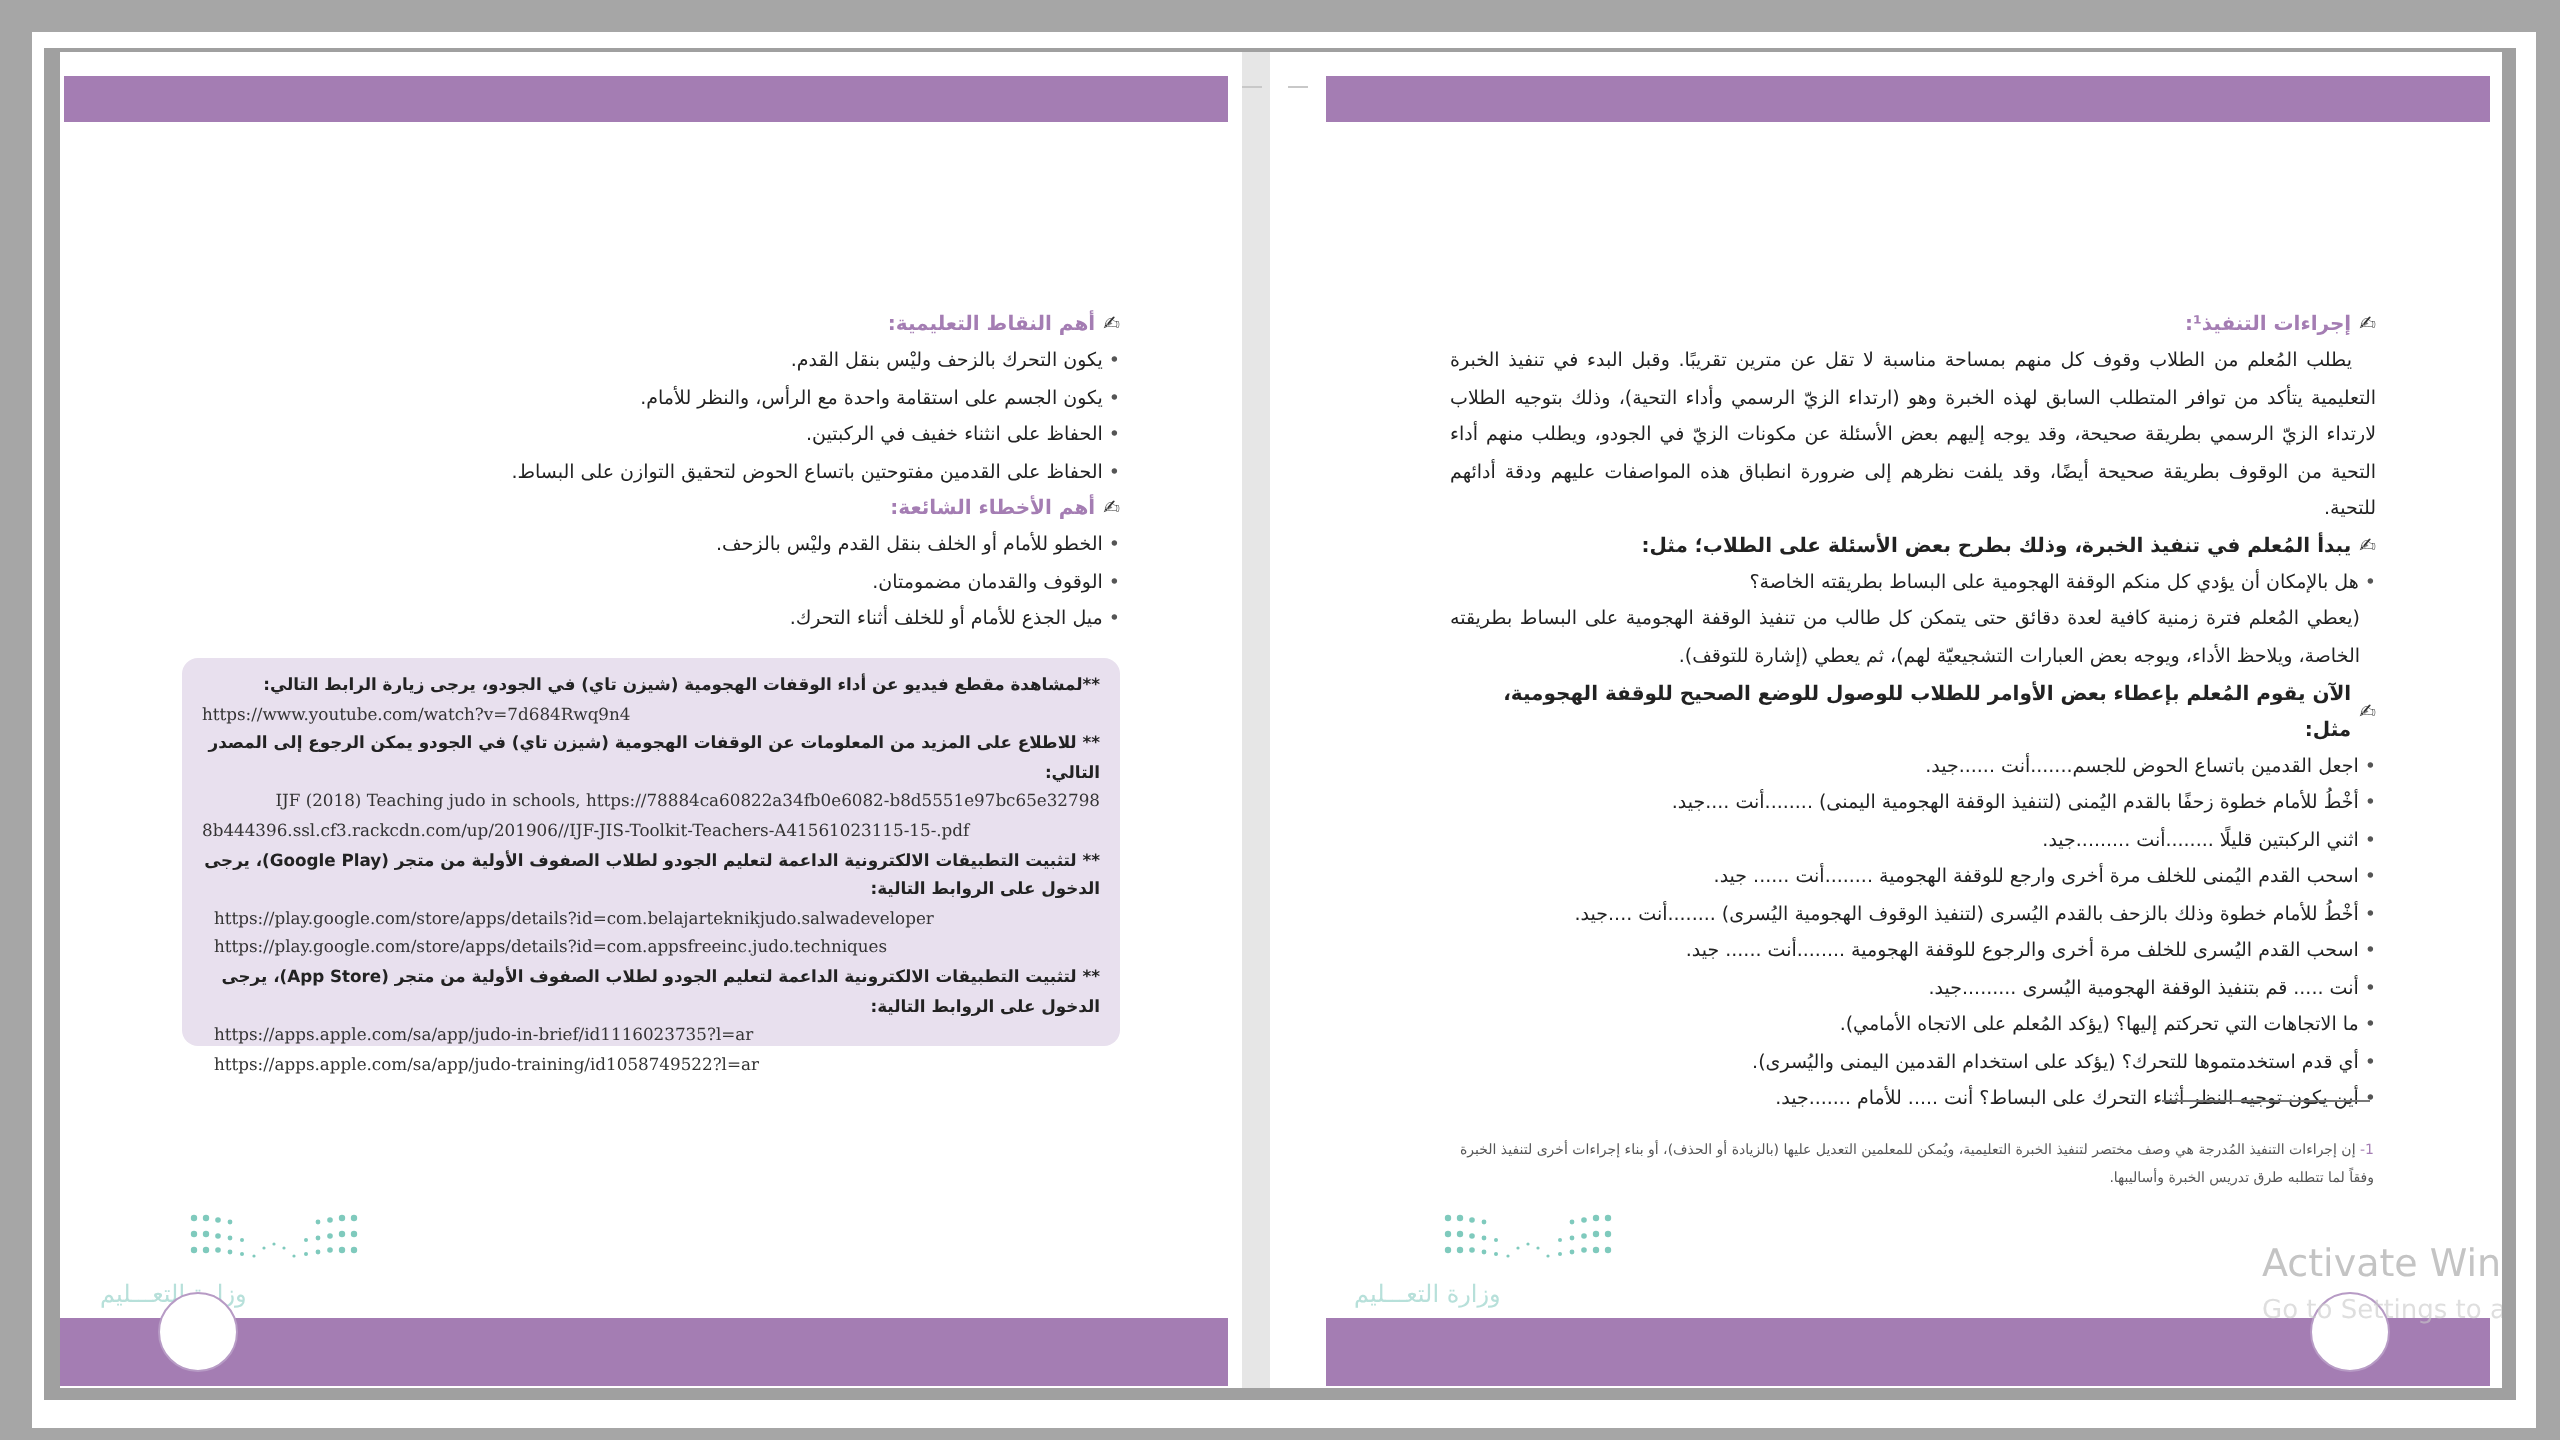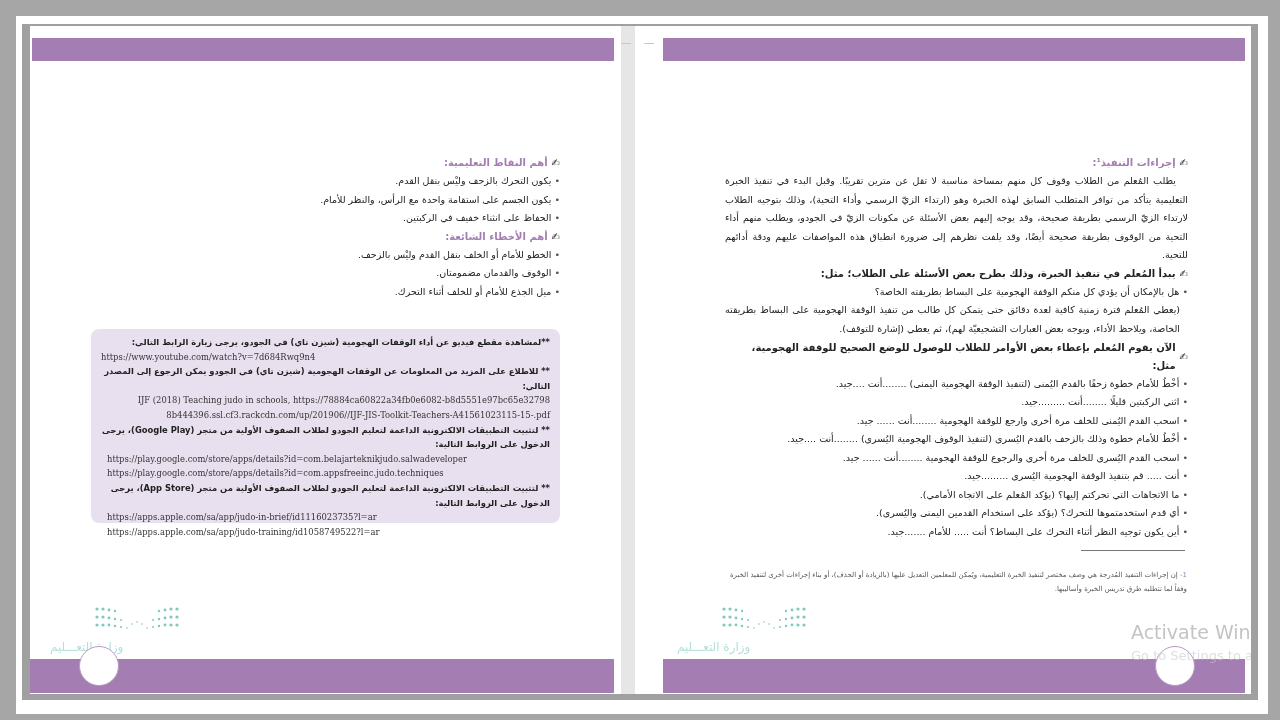--- a/index.html
+++ b/index.html
@@ -118,36 +118,37 @@
   <div class="header-bar"></div>
 
   <div class="content" style="left:60px; top:128px; width:470px;">
     <div class="heading">
       <span class="pen-icon">✍</span>
       <span>أهم النقاط التعليمية:</span>
     </div>
     <div class="bullet-item">يكون التحرك بالزحف وليْس بنقل القدم.</div>
     <div class="bullet-item">يكون الجسم على استقامة واحدة مع الرأس، والنظر للأمام.</div>
     <div class="bullet-item">الحفاظ على انثناء خفيف في الركبتين.</div>
+    <div class="bullet-item">الحفاظ على القدمين مفتوحتين باتساع الحوض لتحقيق التوازن على البساط.</div>
 
     <div class="heading">
       <span class="pen-icon">✍</span>
       <span>أهم الأخطاء الشائعة:</span>
     </div>
     <div class="bullet-item">الخطو للأمام أو الخلف بنقل القدم وليْس بالزحف.</div>
     <div class="bullet-item">الوقوف والقدمان مضمومتان.</div>
     <div class="bullet-item">ميل الجذع للأمام أو للخلف أثناء التحرك.</div>
   </div>
 
   <div class="note-box">
     <div class="note-line">**لمشاهدة مقطع فيديو عن أداء الوقفات الهجومية (شيزن تاي) في الجودو، يرجى زيارة الرابط التالي:</div>
     <div class="note-url">https://www.youtube.com/watch?v=7d684Rwq9n4</div>
     <div class="note-line">** للاطلاع على المزيد من المعلومات عن الوقفات الهجومية (شيزن تاي) في الجودو يمكن الرجوع إلى المصدر التالي:</div>
     <div class="note-url" style="text-align:right;">IJF (2018) Teaching judo in schools, https://78884ca60822a34fb0e6082-b8d5551e97bc65e32798</div>
-    <div class="note-url" style="padding-left:0;text-align:right;">8b444396.ssl.cf3.rackcdn.com/up/201906//IJF-JIS-Toolkit-Teachers-A41561023115-15-.pdf</div>
+    <div class="note-url" style="padding-left:0;">8b444396.ssl.cf3.rackcdn.com/up/201906//IJF-JIS-Toolkit-Teachers-A41561023115-15-.pdf</div>
     <div class="note-line">** لتثبيت التطبيقات الالكترونية الداعمة لتعليم الجودو لطلاب الصفوف الأولية من متجر (Google Play)، يرجى الدخول على الروابط التالية:</div>
     <div class="note-url indent">https://play.google.com/store/apps/details?id=com.belajarteknikjudo.salwadeveloper</div>
     <div class="note-url indent">https://play.google.com/store/apps/details?id=com.appsfreeinc.judo.techniques</div>
     <div class="note-line">** لتثبيت التطبيقات الالكترونية الداعمة لتعليم الجودو لطلاب الصفوف الأولية من متجر (App Store)، يرجى الدخول على الروابط التالية:</div>
     <div class="note-url indent">https://apps.apple.com/sa/app/judo-in-brief/id1116023735?l=ar</div>
     <div class="note-url indent">https://apps.apple.com/sa/app/judo-training/id1058749522?l=ar</div>
   </div>
 
   <div class="logo">
     <svg class="logo-dots" viewBox="0 0 86 26">
@@ -210,20 +211,21 @@
       <span class="pen-icon">✍</span>
       <span>يبدأ المُعلم في تنفيذ الخبرة، وذلك بطرح بعض الأسئلة على الطلاب؛ مثل:</span>
     </div>
     <div class="bullet-item">هل بالإمكان أن يؤدي كل منكم الوقفة الهجومية على البساط بطريقته الخاصة؟</div>
     <div class="para" style="padding-right:8px;">(يعطي المُعلم فترة زمنية كافية لعدة دقائق حتى يتمكن كل طالب من تنفيذ الوقفة الهجومية على البساط بطريقته الخاصة، ويلاحظ الأداء، ويوجه بعض العبارات التشجيعيّة لهم)، ثم يعطي (إشارة للتوقف).</div>
 
     <div class="heading dark">
       <span class="pen-icon">✍</span>
       <span>الآن يقوم المُعلم بإعطاء بعض الأوامر للطلاب للوصول للوضع الصحيح للوقفة الهجومية، مثل:</span>
     </div>
+    <div class="bullet-item">اجعل القدمين باتساع الحوض للجسم.......أنت ......جيد.</div>
     <div class="bullet-item">أخْطُ للأمام خطوة زحفًا بالقدم اليُمنى (لتنفيذ الوقفة الهجومية اليمنى) ........أنت ....جيد.</div>
     <div class="bullet-item">اثني الركبتين قليلًا ........أنت .........جيد.</div>
     <div class="bullet-item">اسحب القدم اليُمنى للخلف مرة أخرى وارجع للوقفة الهجومية ........أنت ...... جيد.</div>
     <div class="bullet-item">أخْطُ للأمام خطوة وذلك بالزحف بالقدم اليُسرى (لتنفيذ الوقوف الهجومية اليُسرى) ........أنت ....جيد.</div>
     <div class="bullet-item">اسحب القدم اليُسرى للخلف مرة أخرى والرجوع للوقفة الهجومية ........أنت ...... جيد.</div>
     <div class="bullet-item">أنت ..... قم بتنفيذ الوقفة الهجومية اليُسرى .........جيد.</div>
     <div class="bullet-item">ما الاتجاهات التي تحركتم إليها؟ (يؤكد المُعلم على الاتجاه الأمامي).</div>
     <div class="bullet-item">أي قدم استخدمتموها للتحرك؟ (يؤكد على استخدام القدمين اليمنى واليُسرى).</div>
     <div class="bullet-item">أين يكون توجيه النظر أثناء التحرك على البساط؟ أنت ..... للأمام .......جيد.</div>
   </div>

